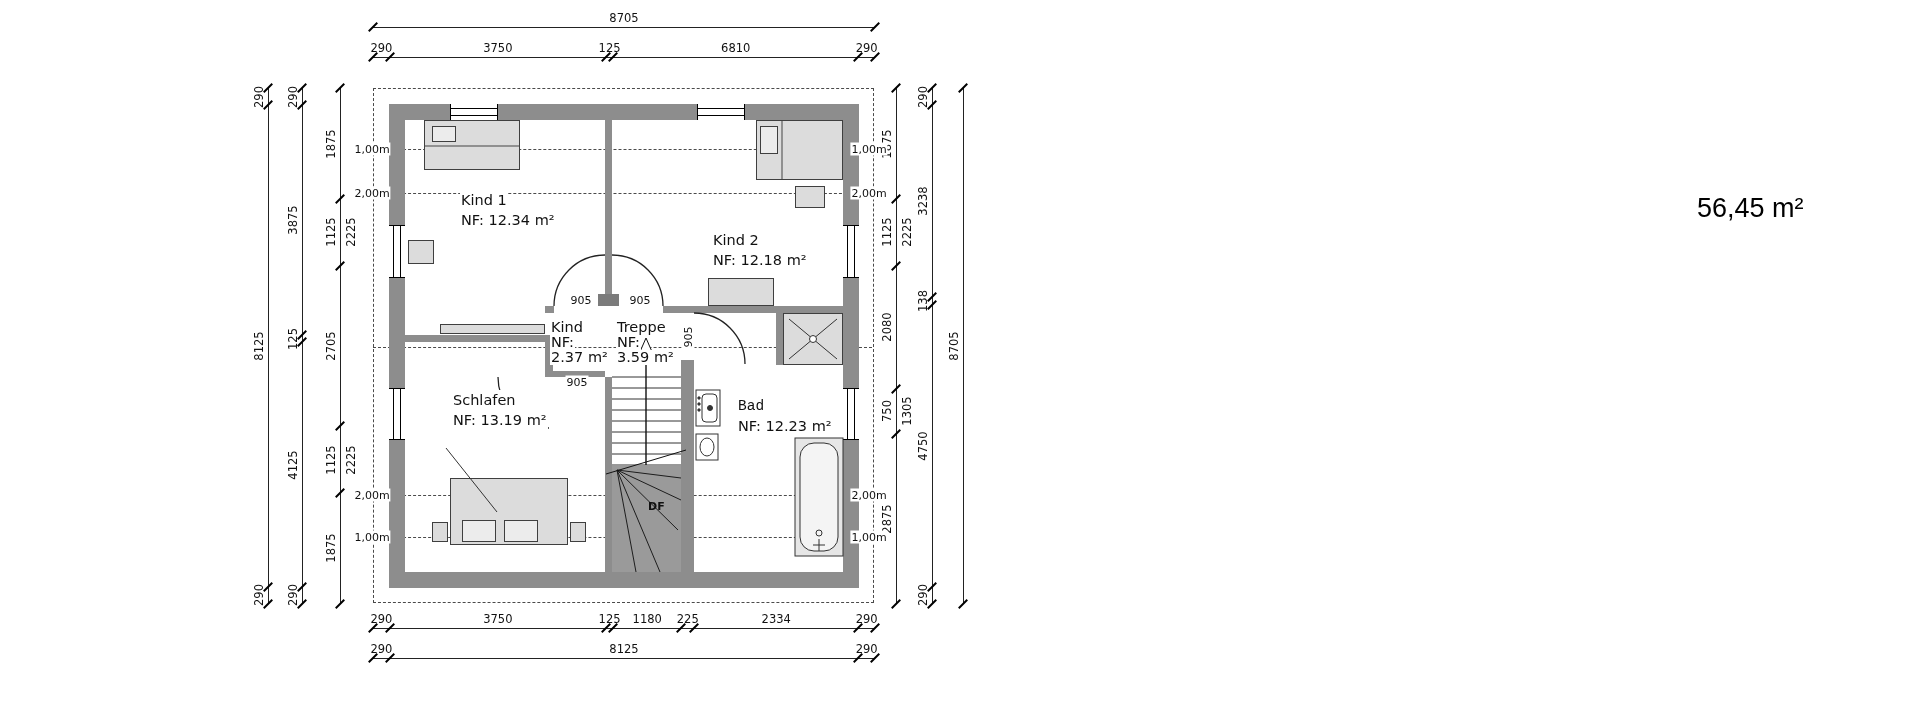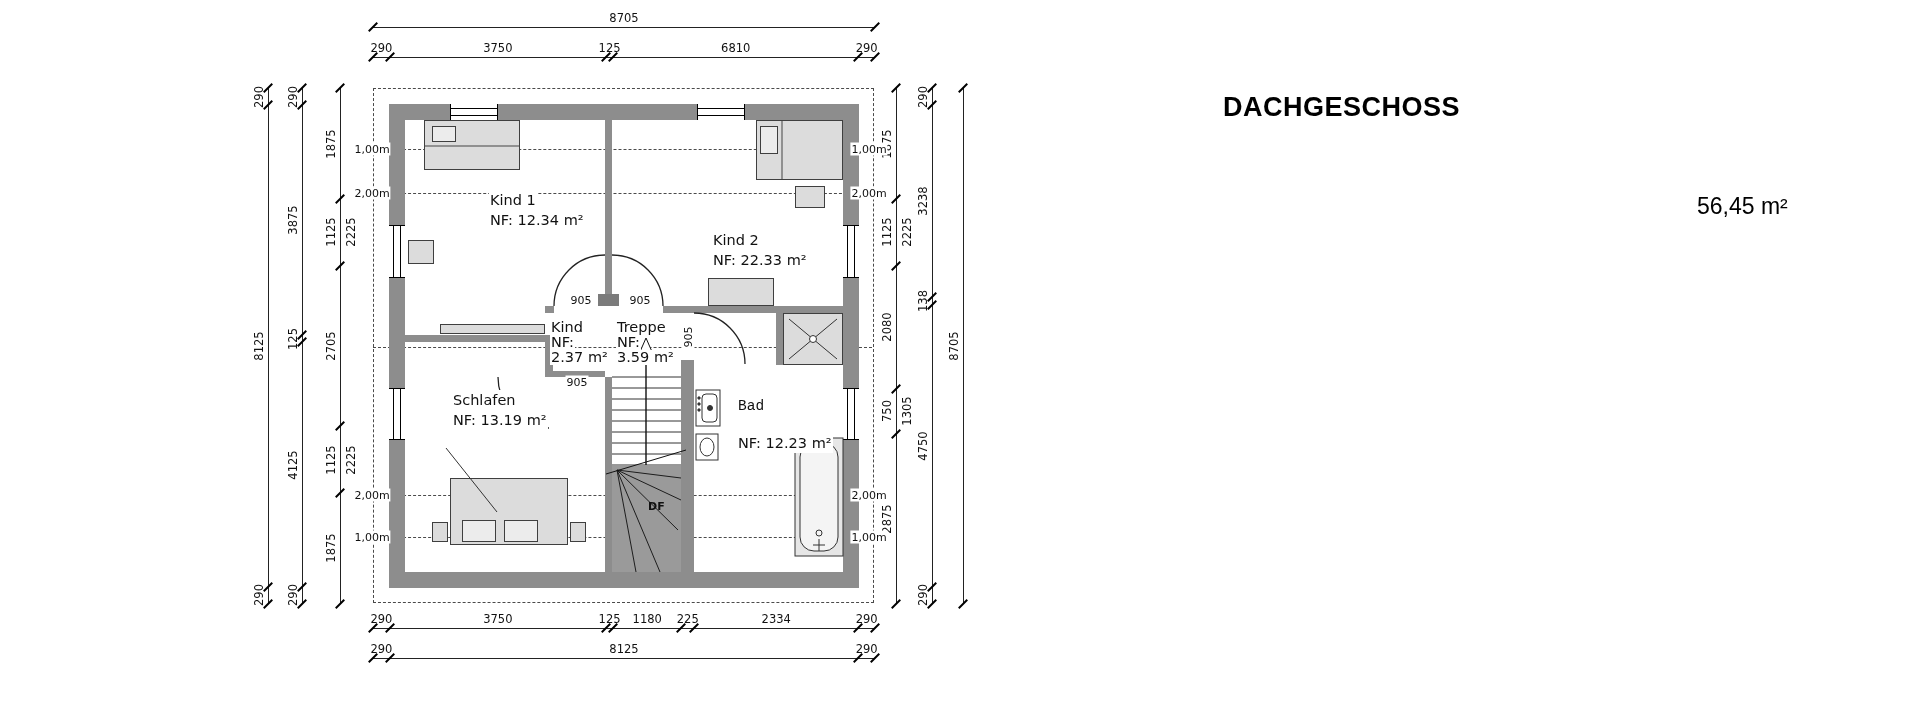--- a/index.html
+++ b/index.html
@@ -28,28 +28,27 @@
   .room-label{position:absolute;z-index:6}
   .room-label div{font-size:14.5px;background:#fff;width:max-content;padding:0 1px}
   .door-label,.h-label{position:absolute;font-size:11px;background:#fff;padding:0 1px;
         transform:translate(-50%,-50%);z-index:6;white-space:nowrap}
   .stair-label{position:absolute;font-size:11px;color:#101010;z-index:6;font-weight:bold}
   .main-title{position:absolute;left:1223px;top:92px;font-family:"Liberation Sans",sans-serif;
         font-weight:bold;font-size:27px;letter-spacing:.5px;color:#000;z-index:6}
   .netto-label{position:absolute;left:1365px;top:193px;font-family:"Liberation Sans",sans-serif;
         font-size:27px;color:#000;z-index:6}
   .netto-value{position:absolute;left:1697px;top:193px;font-family:"Liberation Sans",sans-serif;
-        font-size:23px;color:#000;z-index:6}
+        font-size:27px;color:#000;z-index:6}
 </style>
 </head>
 <body>
 
 <div id="stage">
 
-  <div class="main-title">DACHGESCHOSS</div>
   <div class="netto-value">56,45 m²</div>
 
   <div class="dash-rect" style="left:373px;top:88px;width:499px;height:513px"></div>
 
   <div class="wall" style="left:389px;top:104px;width:470px;height:16px"></div>
   <div class="wall" style="left:389px;top:572px;width:470px;height:16px"></div>
   <div class="wall" style="left:389px;top:104px;width:16px;height:484px"></div>
   <div class="wall" style="left:843px;top:104px;width:16px;height:484px"></div>
 
   <div class="wall" style="left:605px;top:120px;width:7px;height:186px"></div>
@@ -253,44 +252,44 @@
     <div class="dash-line" style="left: 373px; top: 193px; width: 499px;"></div>
     <div class="h-label" style="left: 372px; top: 193px;">2,00m</div>
     <div class="h-label" style="left: 869px; top: 193px;">2,00m</div>
     <div class="dash-line" style="left: 373px; top: 347px; width: 499px;"></div>
     <div class="dash-line" style="left: 373px; top: 495px; width: 499px;"></div>
     <div class="h-label" style="left: 372px; top: 495px;">2,00m</div>
     <div class="h-label" style="left: 869px; top: 495px;">2,00m</div>
     <div class="dash-line" style="left: 373px; top: 537px; width: 499px;"></div>
     <div class="h-label" style="left: 372px; top: 537px;">1,00m</div>
     <div class="h-label" style="left: 869px; top: 537px;">1,00m</div>
-    <div class="room-label" style="left: 489px; top: 190px;">
+    <div class="room-label" style="left: 460px; top: 190px;">
       <div style="line-height: 20px;">Kind 1</div>
       <div style="line-height: 20px;">NF: 12.34 m²</div>
     </div>
     <div class="room-label" style="left: 712px; top: 230px;">
       <div style="line-height: 20px;">Kind 2</div>
-      <div style="line-height: 20px;">NF: 22.33 m²</div>
+      <div style="line-height: 20px;">NF: 12.18 m²</div>
     </div>
     <div class="room-label" style="left: 550px; top: 320px;">
       <div style="line-height: 15px;">Kind</div>
       <div style="line-height: 15px;">NF:</div>
       <div style="line-height: 15px;">2.37 m²</div>
     </div>
     <div class="room-label" style="left: 616px; top: 320px;">
       <div style="line-height: 15px;">Treppe</div>
       <div style="line-height: 15px;">NF:</div>
       <div style="line-height: 15px;">3.59 m²</div>
     </div>
     <div class="room-label" style="left: 452px; top: 390px;">
       <div style="line-height: 20px;">Schlafen</div>
       <div style="line-height: 20px;">NF: 13.19 m²</div>
     </div>
     <div class="room-label" style="left: 737px; top: 396px;">
       <div style="line-height: 20px; font-family: Liberation Mono, monospace;">Bad</div>
-      <div style="line-height: 20px; margin-top: 17px;">NF: 12.23 m²</div>
+      <div style="line-height: 20px;">NF: 12.23 m²</div>
     </div>
     <div class="door-label" style="left: 581px; top: 300px;">905</div>
     <div class="door-label" style="left: 640px; top: 300px;">905</div>
     <div class="door-label" style="left: 577px; top: 382px;">905</div>
     <div class="door-label" style="left: 688px; top: 337px; transform: translate(-50%, -50%) rotate(-90deg);">905</div>
     <div class="stair-label" style="left: 648px; top: 500px;">DF</div>
   </div>
 
 </body></html>

